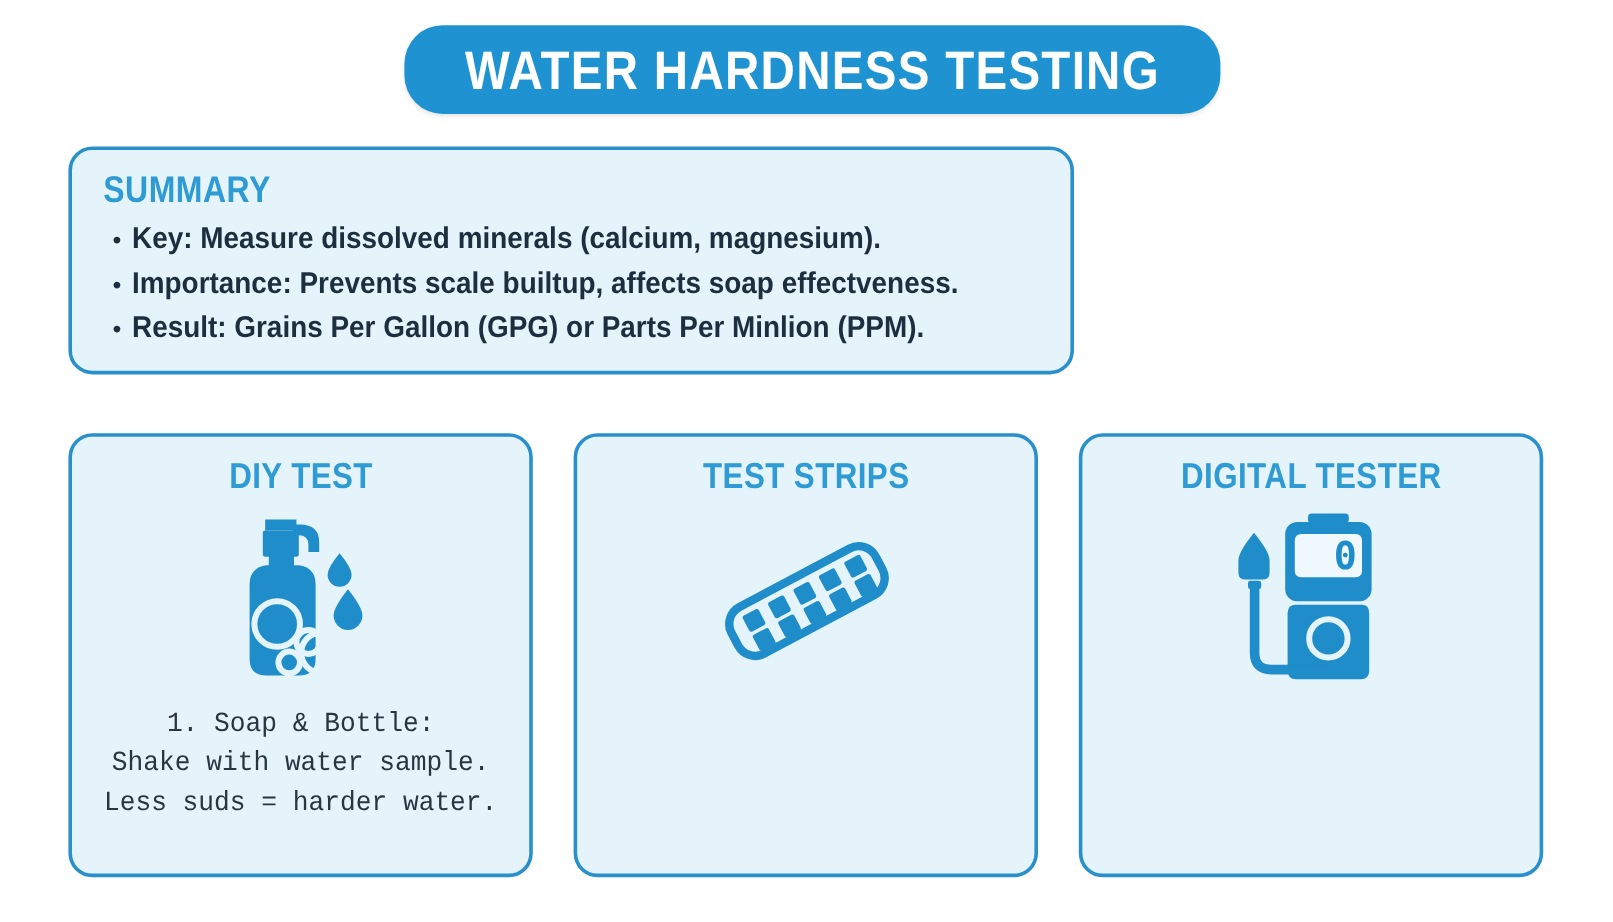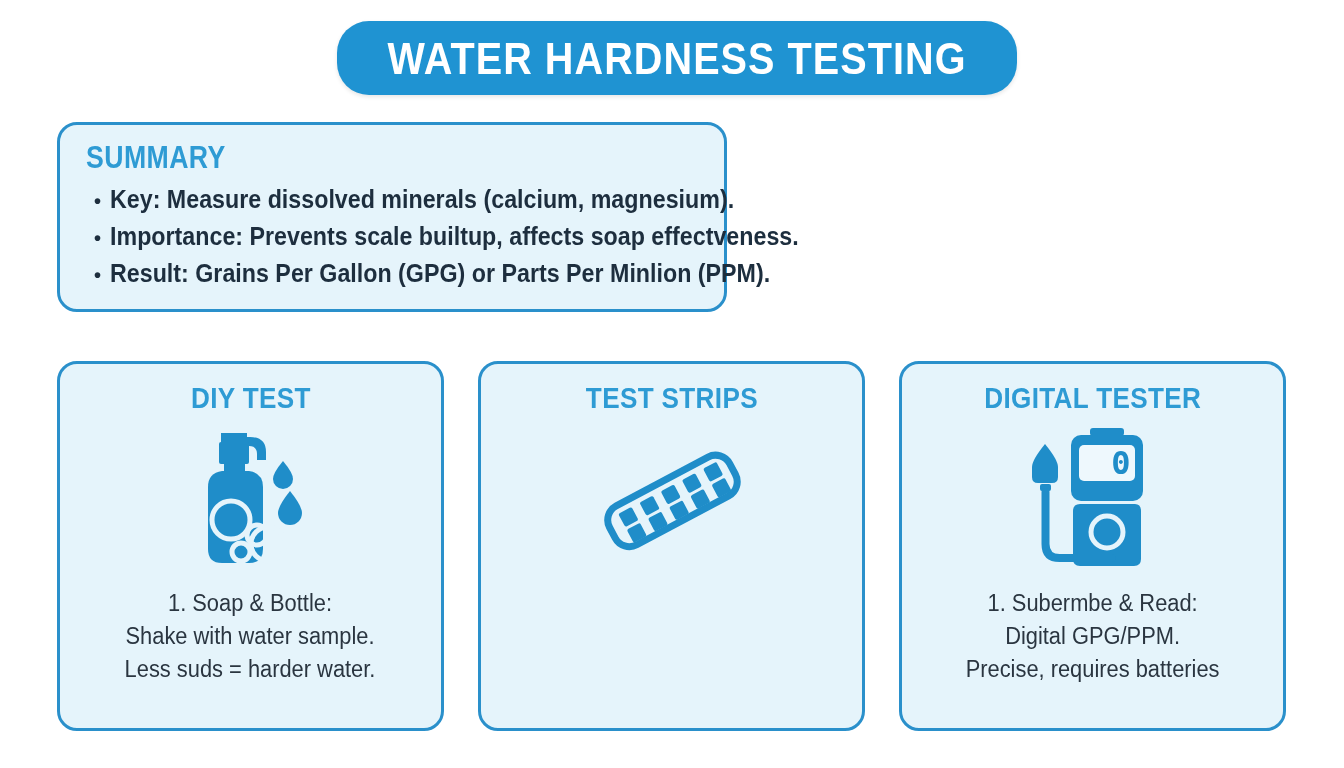--- a/index.html
+++ b/index.html
@@ -38,21 +38,21 @@
     transform: scaleX(0.88);
     white-space: nowrap;
     line-height: 1;
   }
 
   
   #summary-panel {
     position: absolute;
     left: 57px;
     top: 122px;
-    width: 670px;
+    width: 838px;
     height: 190px;
     background: #e5f4fb;
     border: 3px solid #2a90cb;
     border-radius: 20px;
     padding: 16px 26px 20px 26px;
   }
   #summary-heading {
     color: #2e9bd4;
     font-size: 31px;
     font-weight: bold;
@@ -121,20 +121,21 @@
     align-items: center;
     justify-content: center;
     margin-top: 8px;
   }
   .card-body {
     margin-top: 10px;
     text-align: center;
     color: #2a3540;
     font-size: 23px;
     line-height: 1.43;
+    font-family: Liberation Mono, monospace;
   }
   .card-line { white-space: nowrap; transform: scaleX(0.95); }
 </style>
 </head>
 <body>
 
 <div id="title-banner">
   <div id="title-text">WATER HARDNESS TESTING</div>
 </div>
 
@@ -233,20 +234,15 @@
           <path d="M27.5 70 v52 q0 14 14 14 h52" fill="none" stroke="#1f8dc9" stroke-width="8" stroke-linecap="round"></path>
         </g>
 
         <rect x="61" y="23" width="56" height="36" rx="5" fill="#eef8fd"></rect>
 
         <text x="103" y="52" text-anchor="middle" font-family="'DejaVu Sans Mono', monospace" font-size="32" font-weight="bold" fill="#1f8dc9">0</text>
 
         <circle cx="89" cy="110" r="16" fill="none" stroke="#e5f4fb" stroke-width="5"></circle>
       </svg>
     </div>
-    <div class="card-body">
-      <div class="card-line">1. Subermbe &amp; Read:</div>
-      <div class="card-line">Digital GPG/PPM.</div>
-      <div class="card-line">Precise, requires batteries</div>
-    </div>
   </div>
 
 </div>
 
 </body></html>

